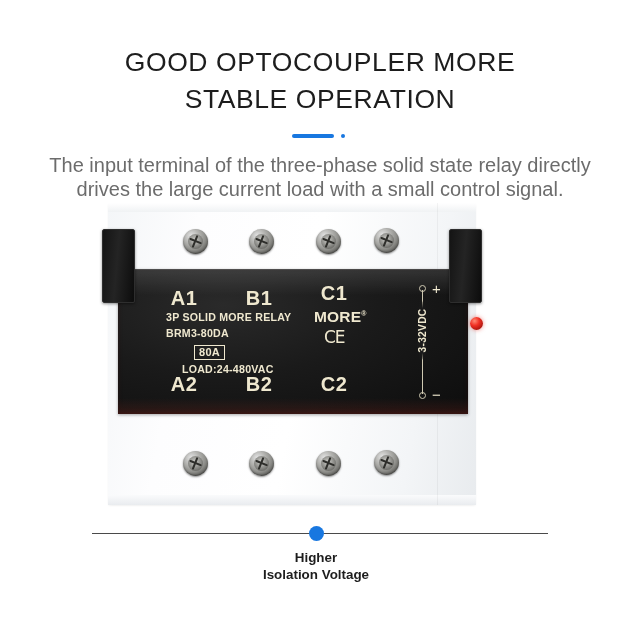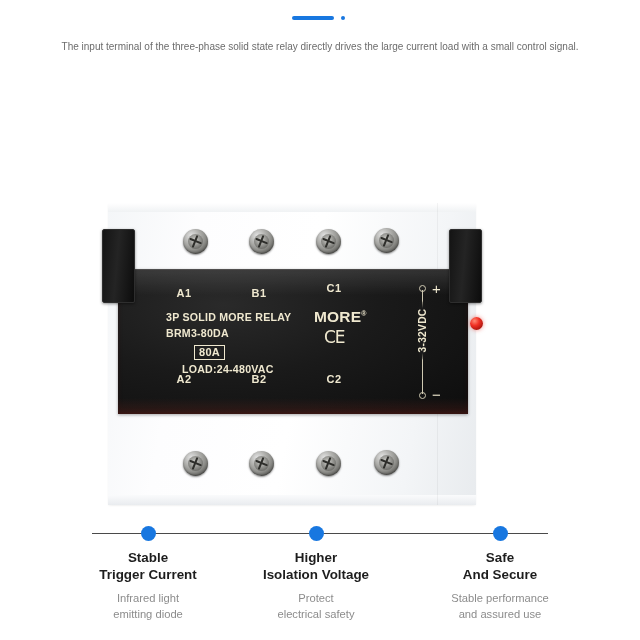--- a/index.html
+++ b/index.html
@@ -50,21 +50,21 @@
     position: absolute;
     right: 3px; top: 3px;
     width: 4px;
     height: 4px;
     border-radius: 50%;
     background: #1877e0;
   }
   .hero-sub {
     margin: 12px auto 7px;
     width: 545px;
-    font-size: 10px;
+    font-size: 20px;
     font-weight: 400;
     line-height: 24px;
     color: #6c6c6c;
   }
 
   
   .product-stage {
     position: absolute;
     left: 0;
     top: 196px;
@@ -185,21 +185,21 @@
     transform: rotate(22deg);
   }
 
   
   .silk {
     position: absolute;
     color: #efe8cf;
     font-family: "Liberation Sans", sans-serif;
   }
   .term-label {
-    font-size: 11px;
+    font-size: 20px;
     font-weight: 700;
     letter-spacing: 0.4px;
     text-align: center;
     width: 36px;
   }
   .spec-line {
     font-size: 10.6px;
     font-weight: 700;
     letter-spacing: 0.25px;
     white-space: nowrap;
@@ -321,20 +321,22 @@
     font-weight: 400;
     line-height: 16px;
     color: #8c8c8c;
     white-space: pre-line;
   }
 </style>
 </head>
 <body>
 
 <div class="hero">
+  <h1 class="hero-title">GOOD OPTOCOUPLER MORE
+STABLE OPERATION</h1>
 
   <div class="divider">
     <span class="divider-bar"></span>
     <span class="divider-dot"></span>
   </div>
 
   <p class="hero-sub">The input terminal of the three-phase solid state relay directly drives the large current load with a small control signal.</p>
 </div>
 
 <div class="product-stage">
@@ -408,36 +410,20 @@
     </div>
 
     <div class="tab tab-left"></div>
     <div class="tab tab-right"></div>
   </div>
 </div>
 
 <div class="features">
   <div class="feature-line"></div>
 
-  <div class="feature-col" style="left:148px;">
-    <div class="feature-dot"></div>
-    <div class="feature-title">Stable
-Trigger Current</div>
-    <div class="feature-desc">Infrared light
-emitting diode</div>
-  </div>
 
   <div class="feature-col" style="left:316px;">
     <div class="feature-dot"></div>
     <div class="feature-title">Higher
 Isolation Voltage</div>
-    <div class="feature-desc">Protect
-electrical safety</div>
   </div>
 
-  <div class="feature-col" style="left:500px;">
-    <div class="feature-dot"></div>
-    <div class="feature-title">Safe
-And Secure</div>
-    <div class="feature-desc">Stable performance
-and assured use</div>
-  </div>
 </div>
 
 </body></html>

